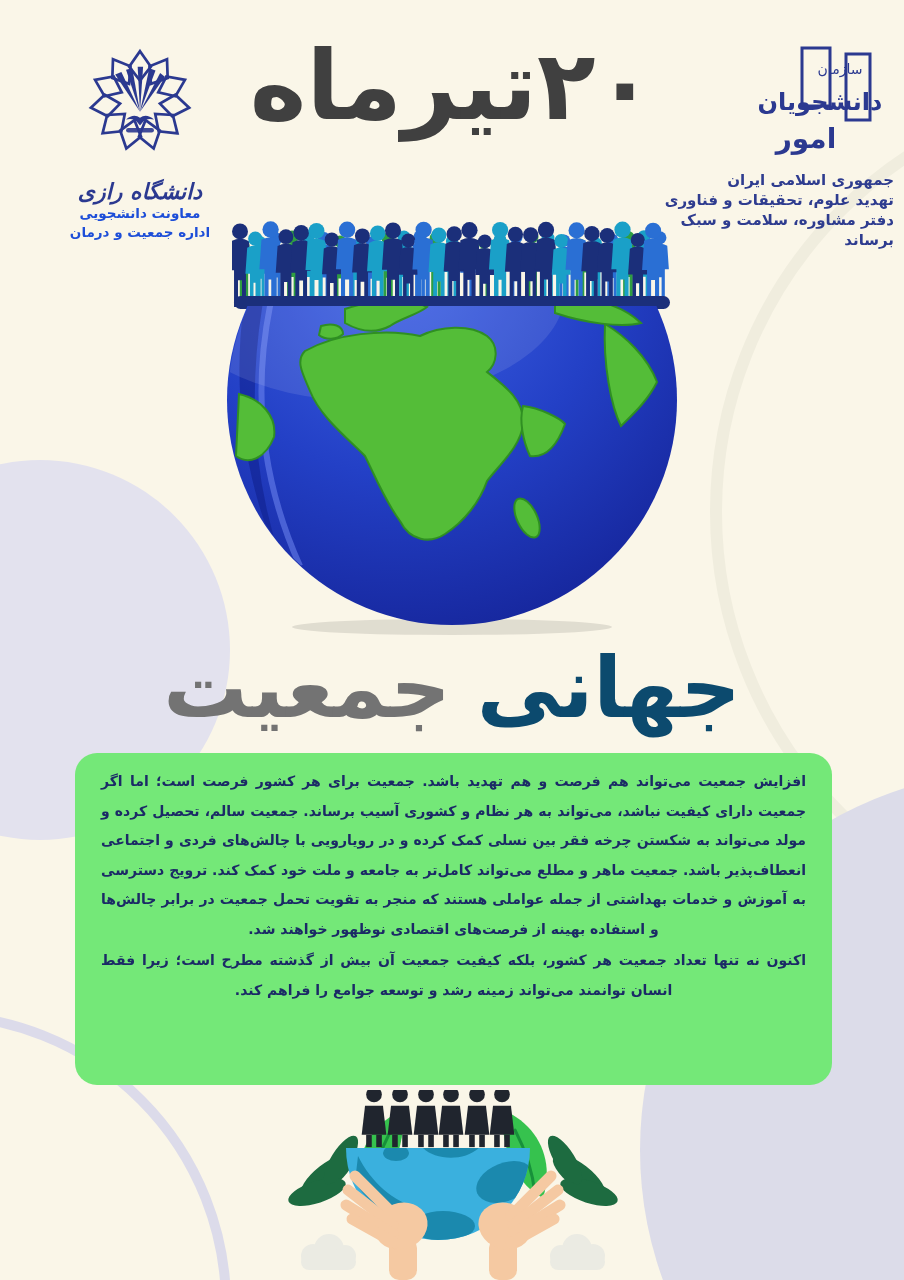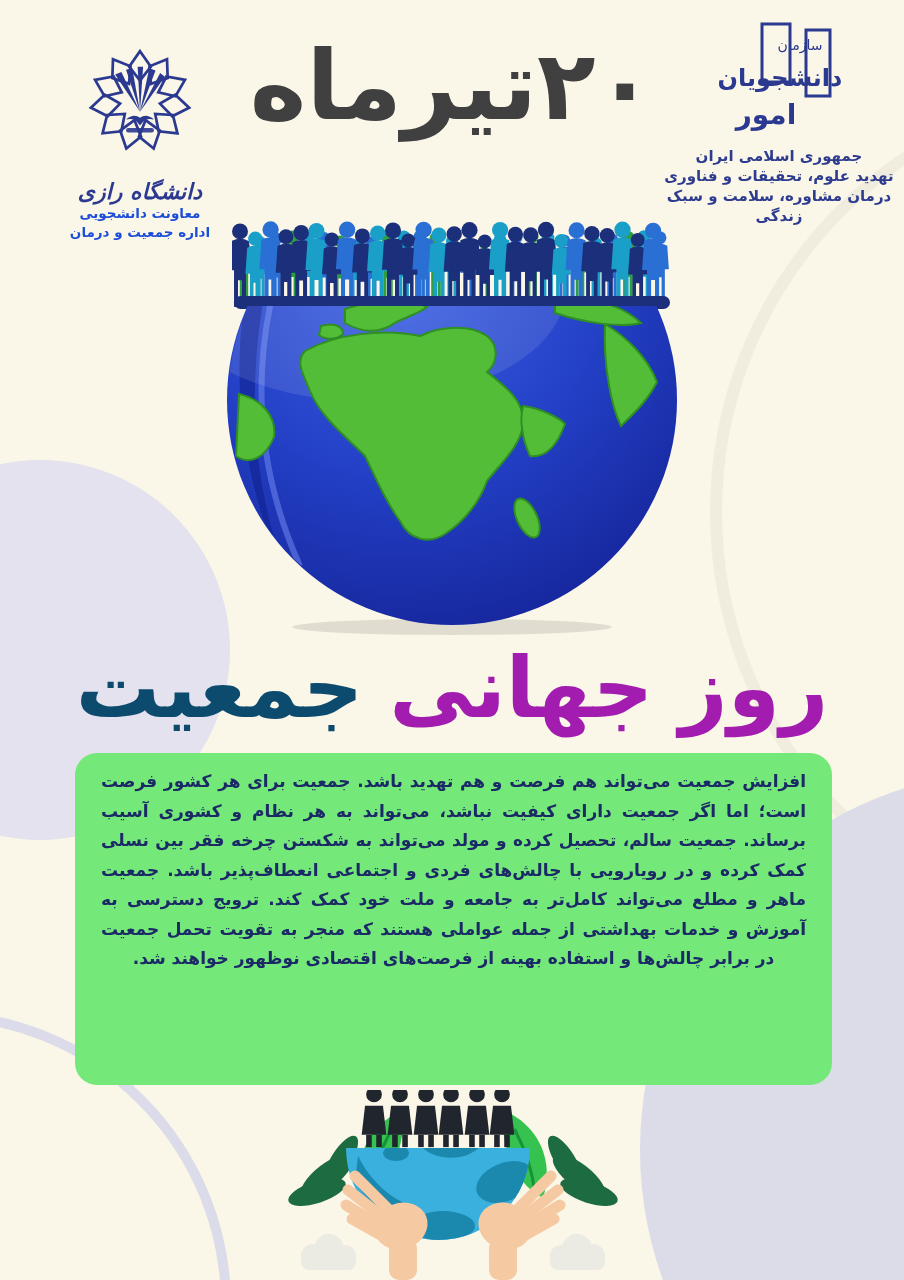--- a/index.html
+++ b/index.html
@@ -11,33 +11,33 @@
   .abs{position:absolute;}
   
   .blob-left-fill{left:-150px;top:460px;width:380px;height:380px;border-radius:50%;background:#e3e2ee;}
   .ring-bottom-left{left:-359px;top:1010px;width:570px;height:570px;border-radius:50%;border:10px solid #dcdbea;background:transparent;}
   .ring-right{left:710px;top:80px;width:840px;height:840px;border-radius:50%;border:12px solid #f0edde;background:transparent;}
   .blob-bottom-right{left:640px;top:770px;width:760px;height:760px;border-radius:50%;background:#dcdce9;}
   
   .logo-left{left:40px;top:42px;width:200px;text-align:center;color:#2b3990;}
   .logo-left .uni-name{font-family:"DejaVu Serif",serif;font-style:italic;font-weight:bold;font-size:22px;margin-top:16px;}
   .logo-left .uni-line{font-size:13.5px;font-weight:bold;color:#1d4ed8;line-height:19px;}
-  .logo-right{left:664px;top:20px;width:230px;text-align:center;color:#2b3990;}
+  .logo-right{left:664px;top:44px;width:230px;color:#2b3990;}
   .logo-right .org-line{font-size:15px;font-weight:bold;color:#2e3c8f;line-height:20px;}
   .date-title{left:222px;top:34px;width:460px;text-align:center;color:#404040;
     font-size:96px;font-weight:bold;letter-spacing:-2px;line-height:1.1;}
   
   .main-title{left:0;top:638px;width:904px;display:flex;flex-direction:row;justify-content:center;
     gap:26px;font-size:84px;font-weight:bold;line-height:1.2;}
-  .main-title .green{color:#a21caf;}
-  .main-title .blue{color:#0c4a6e;}
+  .main-title .green{color:#0c4a6e;}
+  .main-title .blue{color:#737373;}
   
   .text-box{left:75px;top:753px;width:757px;min-height:332px;background:#74e878;border-radius:22px;
     box-sizing:border-box;padding:14px 26px;color:#1b2a66;}
-  .text-box p{margin:0;font-size:17px;font-weight:bold;line-height:29.5px;
+  .text-box p{margin:0;font-size:14px;font-weight:bold;line-height:29.5px;
     text-align:justify;text-align-last:center;}
   .text-box p + p{margin-top:2px;}
   
   .crowd-wrap{left:232px;top:200px;width:440px;height:114px;}
   .globe-wrap{left:225px;top:306px;width:455px;height:330px;}
   .bottom-ill{left:283px;top:1090px;width:340px;height:190px;}
 </style>
 </head>
 <body>
 
@@ -92,21 +92,21 @@
         <rect x="102" y="10" width="24" height="66"></rect>
       </g>
       <g fill="#2b3990" text-anchor="middle" font-family="DejaVu Sans, sans-serif">
         <text x="96" y="30" font-size="14">سازمان</text>
         <text x="76" y="66" font-size="24" font-weight="bold">دانشجویان</text>
         <text x="62" y="104" font-size="28" font-weight="bold">امور</text>
       </g>
     </svg>
     <div class="org-line">جمهوری اسلامی ایران</div>
     <div class="org-line">تهدید علوم، تحقیقات و فناوری</div>
-    <div class="org-line">درمان مشاوره، سلامت و سبک زندگی</div>
+    <div class="org-line">دفتر مشاوره، سلامت و سبک برساند</div>
   </div>
 
   <div class="abs crowd-wrap">
     <svg width="440" height="114" viewBox="0 0 440 114">
       <defs>
         <g id="psn">
           <circle cx="0" cy="-46" r="8"></circle>
           <path d="M-9,-36 Q0,-41 9,-36 L11,-7 L6,-7 L6,30 L2,30 L2,3 L-2,3 L-2,30 L-6,30 L-6,-7 L-11,-7 Z"></path>
         </g>
       </defs>
@@ -197,27 +197,27 @@
           <path d="M298,100 C315,102 335,112 340,118 C332,140 320,152 305,150 C298,135 294,115 298,100 Z"></path>
           <path d="M380,18 C400,30 422,50 432,76 C422,96 406,110 396,120 C386,100 378,58 380,18 Z"></path>
           <path d="M330,-6 C360,-12 396,-2 416,17 C396,22 360,17 330,7 Z"></path>
           <path d="M14,88 C36,93 52,110 49,131 C41,151 25,160 11,150 Z"></path>
         </g>
       </g>
     </svg>
   </div>
 
   <div class="abs main-title">
-    <span class="green">روز</span>
     <span class="green">جهانی</span>
     <span class="blue">جمعیت</span>
   </div>
 
   <div class="abs text-box">
     <p>افزایش جمعیت می‌تواند هم فرصت و هم تهدید باشد. جمعیت برای هر کشور فرصت است؛ اما اگر جمعیت دارای کیفیت نباشد، می‌تواند به هر نظام و کشوری آسیب برساند. جمعیت سالم، تحصیل کرده و مولد می‌تواند به شکستن چرخه فقر بین نسلی کمک کرده و در رویارویی با چالش‌های فردی و اجتماعی انعطاف‌پذیر باشد. جمعیت ماهر و مطلع می‌تواند کامل‌تر به جامعه و ملت خود کمک کند. ترویج دسترسی به آموزش و خدمات بهداشتی از جمله عواملی هستند که منجر به تقویت تحمل جمعیت در برابر چالش‌ها و استفاده بهینه از فرصت‌های اقتصادی نوظهور خواهند شد.</p>
+    <p>اکنون نه تنها تعداد جمعیت هر کشور، بلکه کیفیت جمعیت آن بیش از گذشته مطرح است؛ زیرا فقط انسان توانمند می‌تواند زمینه رشد و توسعه جوامع را فراهم کند.</p>
   </div>
 
   <div class="abs bottom-ill">
     <svg width="340" height="190" viewBox="0 0 340 190">
       <defs>
         <g id="psn2">
           <circle cx="0" cy="-46" r="7"></circle>
           <path d="M-8,-36 L8,-36 L11,-10 L-11,-10 Z"></path>
           <rect x="-7" y="-10" width="5" height="11"></rect>
           <rect x="2" y="-10" width="5" height="11"></rect>

